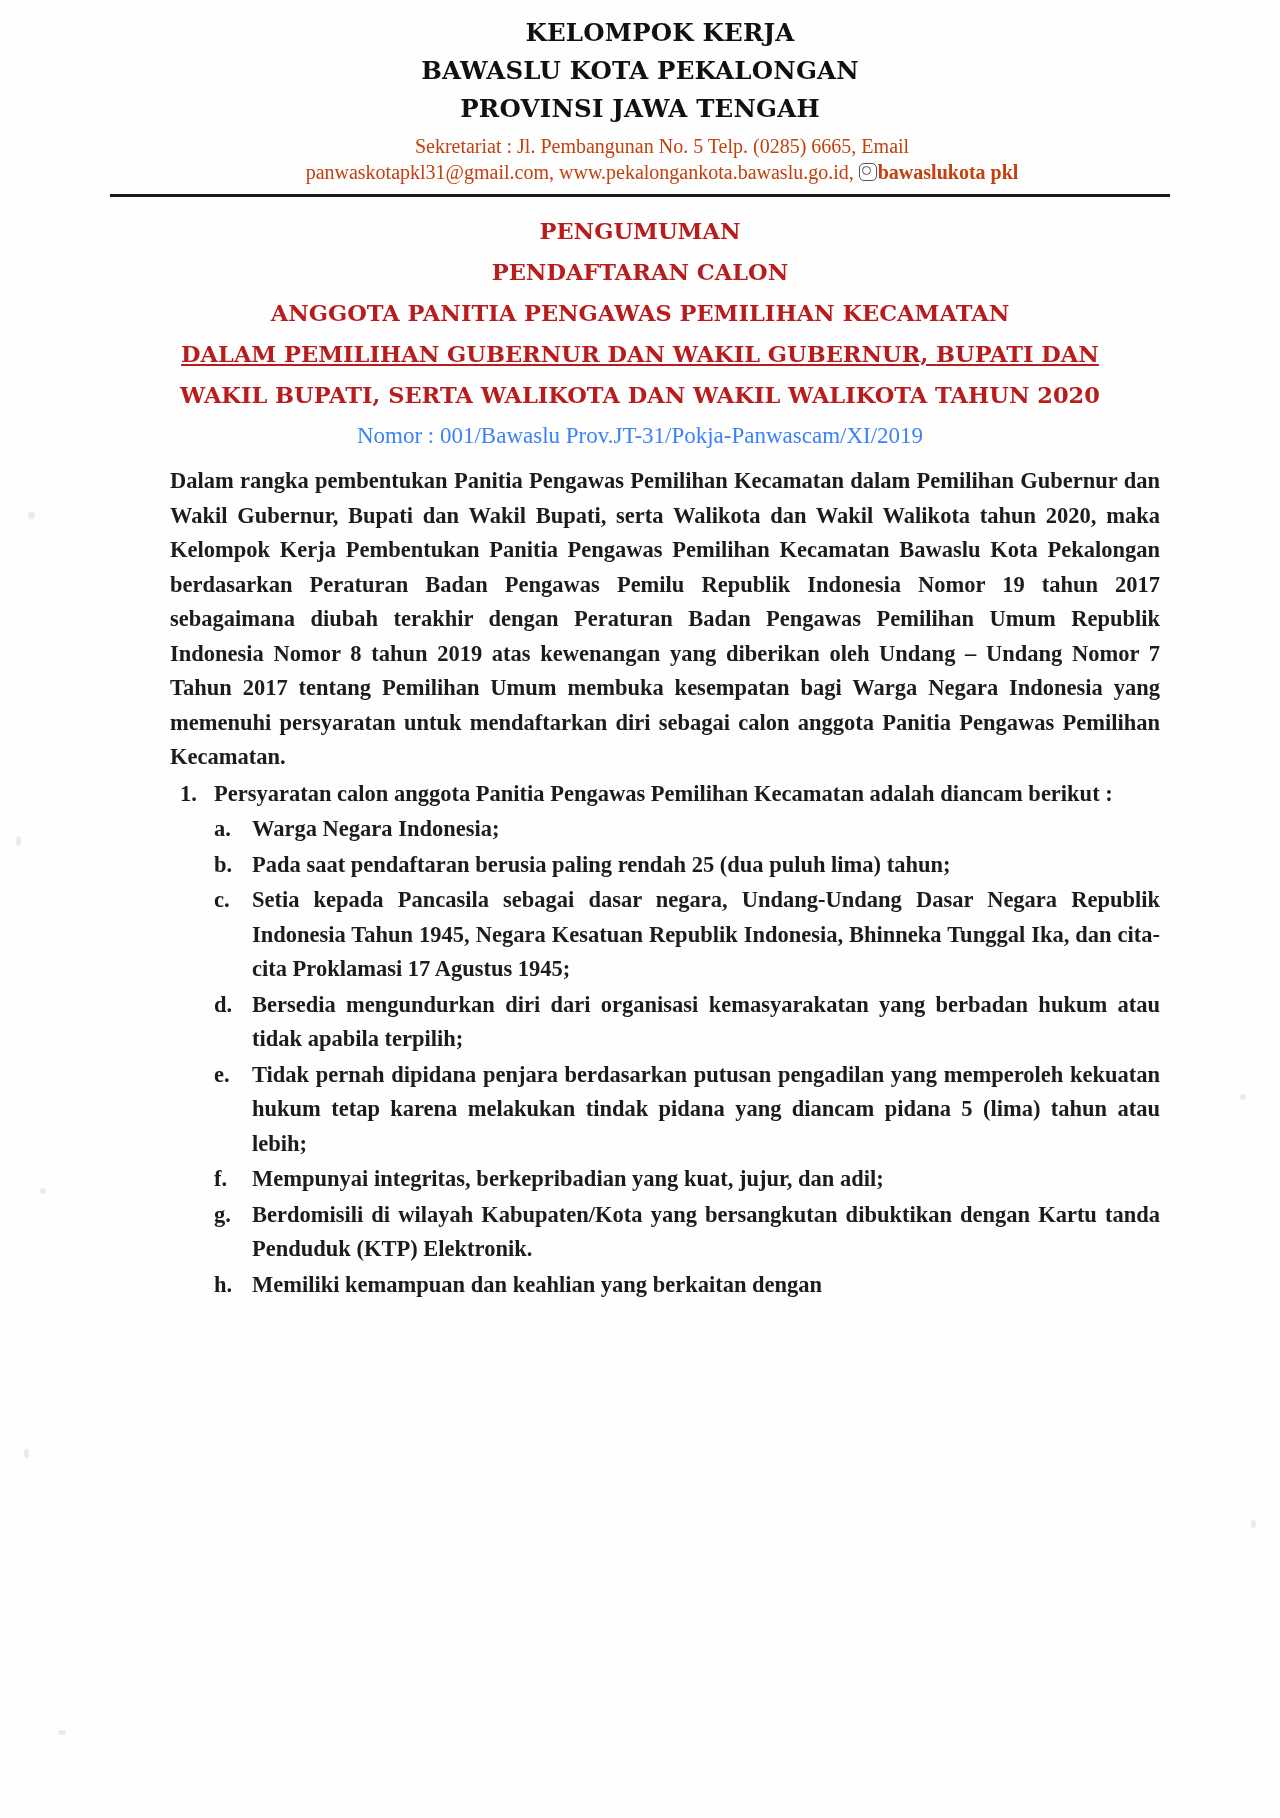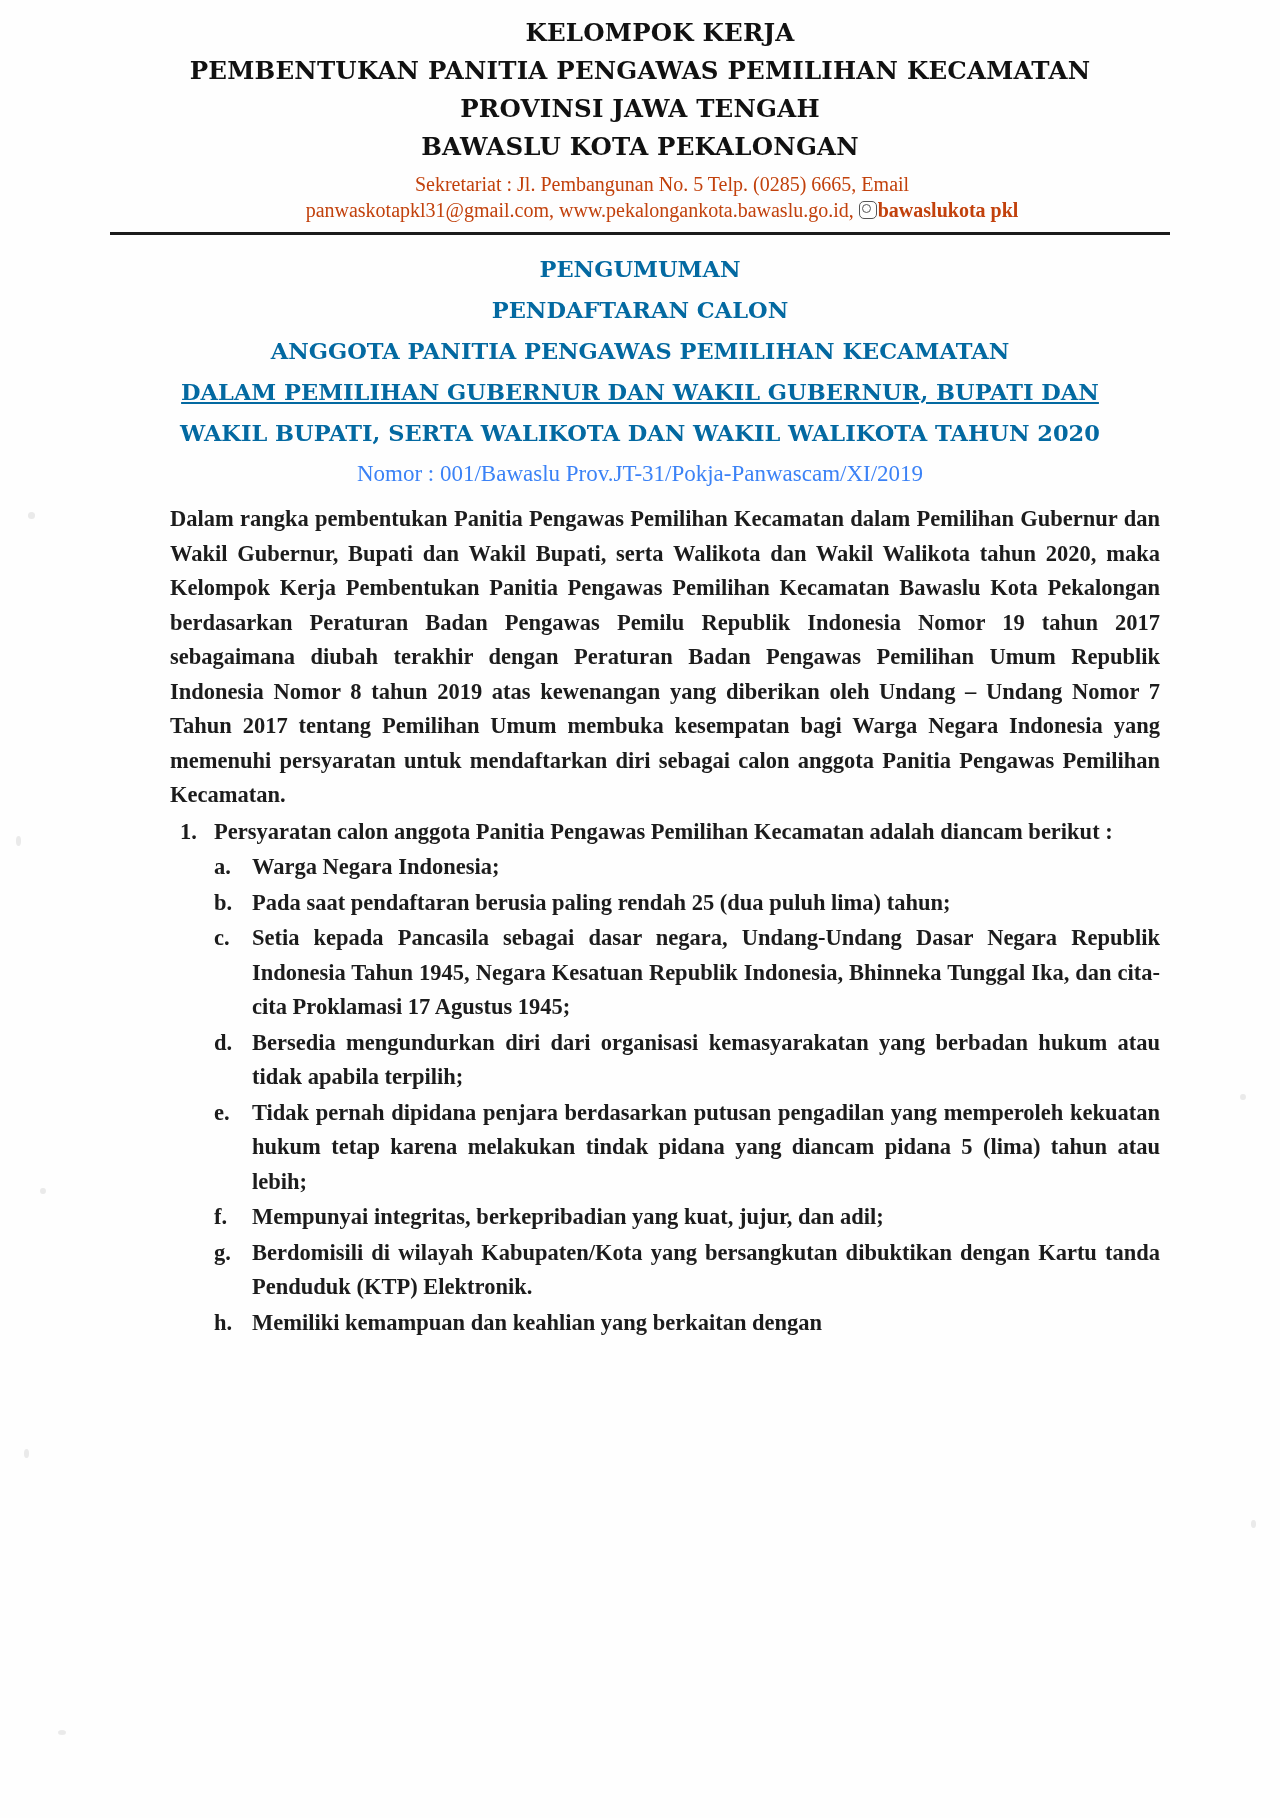--- a/index.html
+++ b/index.html
@@ -80,21 +80,21 @@
   }
 
   
   .titleblock {
     text-align: center;
     margin-top: 14px;
   }
   .t-line {
     font-family: "DejaVu Serif", "Liberation Serif", serif;
     font-weight: bold;
-    color: #0369a1;
+    color: #b91c1c;
   }
   .t-1 { font-size: 22.5px; line-height: 41px; }
   .t-2 { font-size: 22.5px; line-height: 41px; }
   .t-3 { font-size: 22.5px; line-height: 41px; }
   .t-4 { font-size: 22.5px; line-height: 41px; text-decoration: underline; }
   .t-5 { font-size: 22.5px; line-height: 41px; }
 
   .nomor {
     font-family: "Liberation Serif", "DejaVu Serif", serif;
     font-size: 23px;
@@ -185,23 +185,22 @@
   <div class="speck" style="left:28px;  top:512px;  width:7px;  height:7px;"></div>
   <div class="speck" style="left:16px;  top:836px;  width:5px;  height:10px;"></div>
   <div class="speck" style="left:40px;  top:1188px; width:6px;  height:6px;"></div>
   <div class="speck" style="left:24px;  top:1449px; width:5px;  height:9px;"></div>
   <div class="speck" style="left:1240px;top:1094px; width:6px;  height:6px;"></div>
   <div class="speck" style="left:1251px;top:1520px; width:5px;  height:8px;"></div>
   <div class="speck" style="left:58px;  top:1730px; width:8px;  height:5px;"></div>
 
   <header class="letterhead">
     <div class="lh-line lh-l1">KELOMPOK KERJA</div>
-    <div class="lh-line lh-l2">PEMBENTUKAN PANITIA PENGAWAS PEMILIHAN KECAMATAN</div>
+    <div class="lh-line lh-l3">BAWASLU KOTA PEKALONGAN</div>
     <div class="lh-line lh-l4">PROVINSI JAWA TENGAH</div>
-    <div class="lh-line lh-l3">BAWASLU KOTA PEKALONGAN</div>
 
     <div class="lh-contact">
       <div>Sekretariat : Jl. Pembangunan No. 5 Telp. (0285) 6665, Email</div>
       <div>
         <span class="u">panwaskotapkl31@gmail.com</span><span>, </span><span class="u">www.pekalongankota.bawaslu.go.id</span><span>, </span><span class="ig-glyph"></span><span class="ig-handle">bawaslukota pkl</span>
       </div>
     </div>
 
     <hr class="rule">
   </header>

